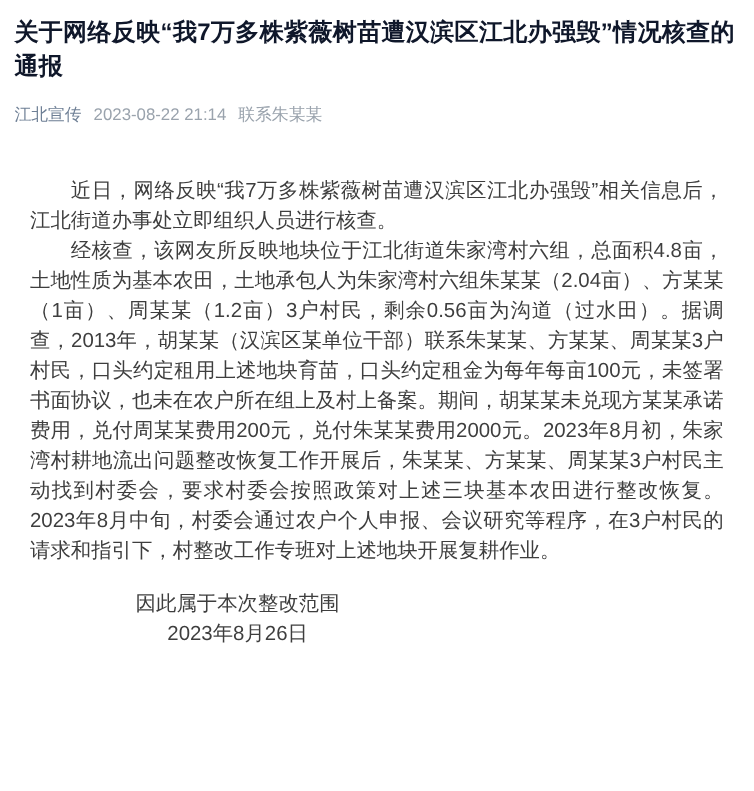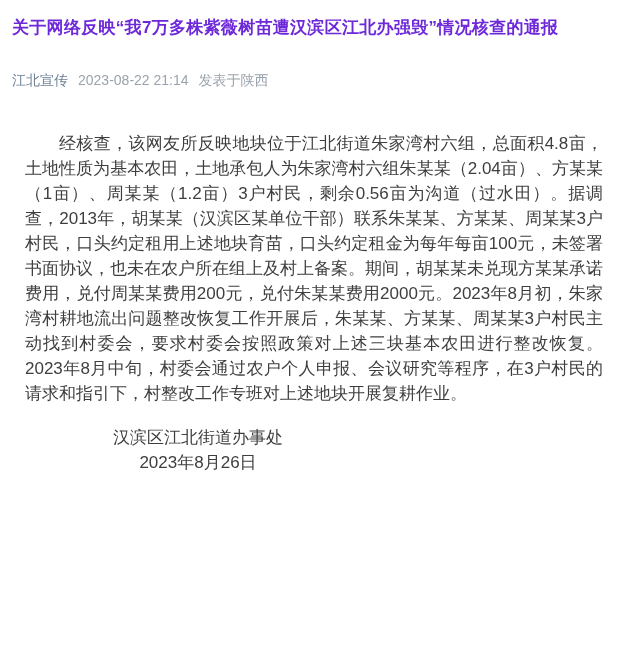--- a/index.html
+++ b/index.html
@@ -11,28 +11,28 @@
     height: 659px;
     background: #ffffff;
     overflow: hidden;
     font-family: "Liberation Sans", "DejaVu Sans", sans-serif;
   }
   .page {
     padding: 13px 12px 0 12px;
   }
   .article-title {
     margin: 0;
-    font-size: 17px;
+    font-size: 20px;
     line-height: 29px;
     font-weight: 700;
-    color: #6d28d9;
+    color: #0f172a;
     letter-spacing: 0.3px;
   }
   .meta-row {
-    margin-top: 29px;
+    margin-top: 15px;
     font-size: 14px;
     line-height: 18px;
     color: #9aa3ad;
     display: flex;
     align-items: flex-end;
     gap: 10px;
     white-space: nowrap;
   }
   .account-link {
     color: #6e7f95;
@@ -63,25 +63,26 @@
 </head>
 <body>
 
 <div class="page">
 
   <h1 class="article-title">关于网络反映“我7万多株紫薇树苗遭汉滨区江北办强毁”情况核查的通报</h1>
 
   <div class="meta-row">
     <a class="account-link">江北宣传</a>
     <span>2023-08-22 21:14</span>
-    <span>发表于陕西</span>
+    <span>联系朱某某</span>
   </div>
 
   <div class="article-body">
+    <p>近日，网络反映“我7万多株紫薇树苗遭汉滨区江北办强毁”相关信息后，江北街道办事处立即组织人员进行核查。</p>
     <p>经核查，该网友所反映地块位于江北街道朱家湾村六组，总面积4.8亩，土地性质为基本农田，土地承包人为朱家湾村六组朱某某（2.04亩）、方某某（1亩）、周某某（1.2亩）3户村民，剩余0.56亩为沟道（过水田）。据调查，2013年，胡某某（汉滨区某单位干部）联系朱某某、方某某、周某某3户村民，口头约定租用上述地块育苗，口头约定租金为每年每亩100元，未签署书面协议，也未在农户所在组上及村上备案。期间，胡某某未兑现方某某承诺费用，兑付周某某费用200元，兑付朱某某费用2000元。2023年8月初，朱家湾村耕地流出问题整改恢复工作开展后，朱某某、方某某、周某某3户村民主动找到村委会，要求村委会按照政策对上述三块基本农田进行整改恢复。2023年8月中旬，村委会通过农户个人申报、会议研究等程序，在3户村民的请求和指引下，村整改工作专班对上述地块开展复耕作业。</p>
 
     <div class="signature-block">
-      <div>汉滨区江北街道办事处</div>
+      <div>因此属于本次整改范围</div>
       <div>2023年8月26日</div>
     </div>
   </div>
 
 </div>
 
 </body></html>

